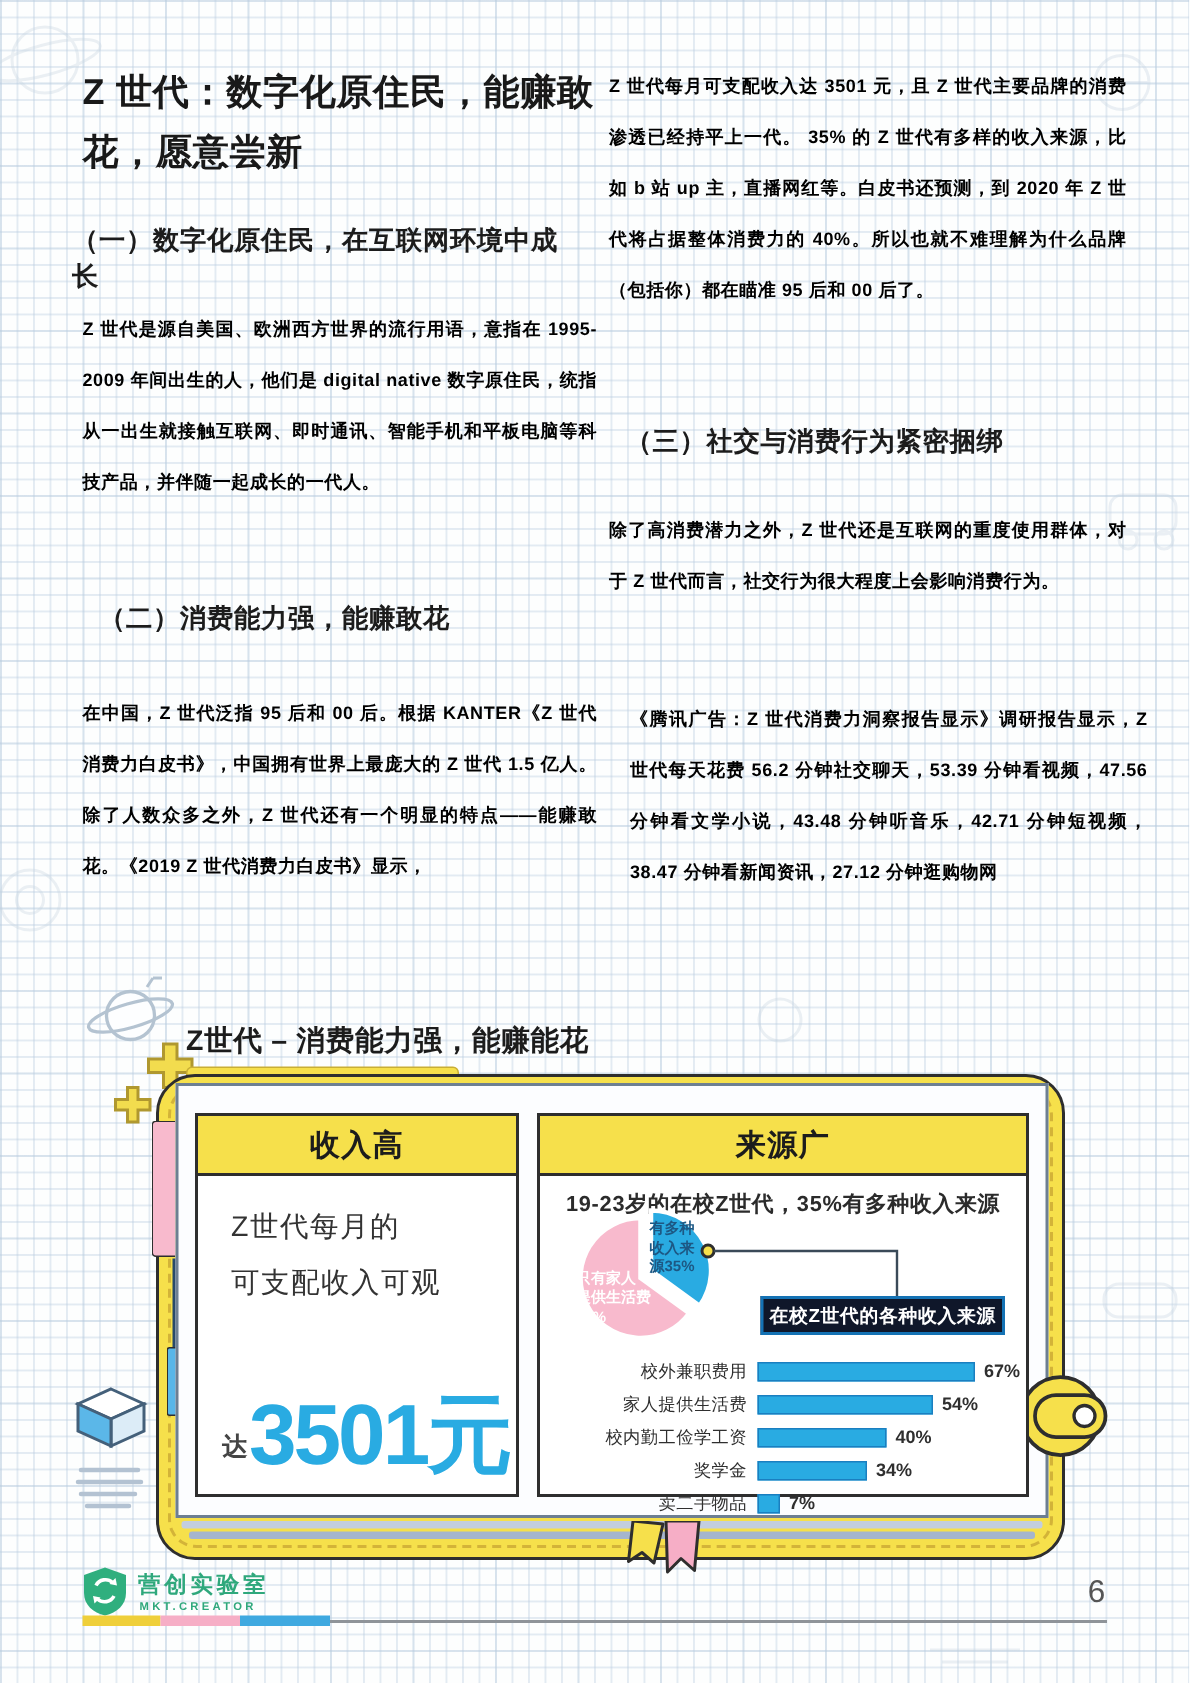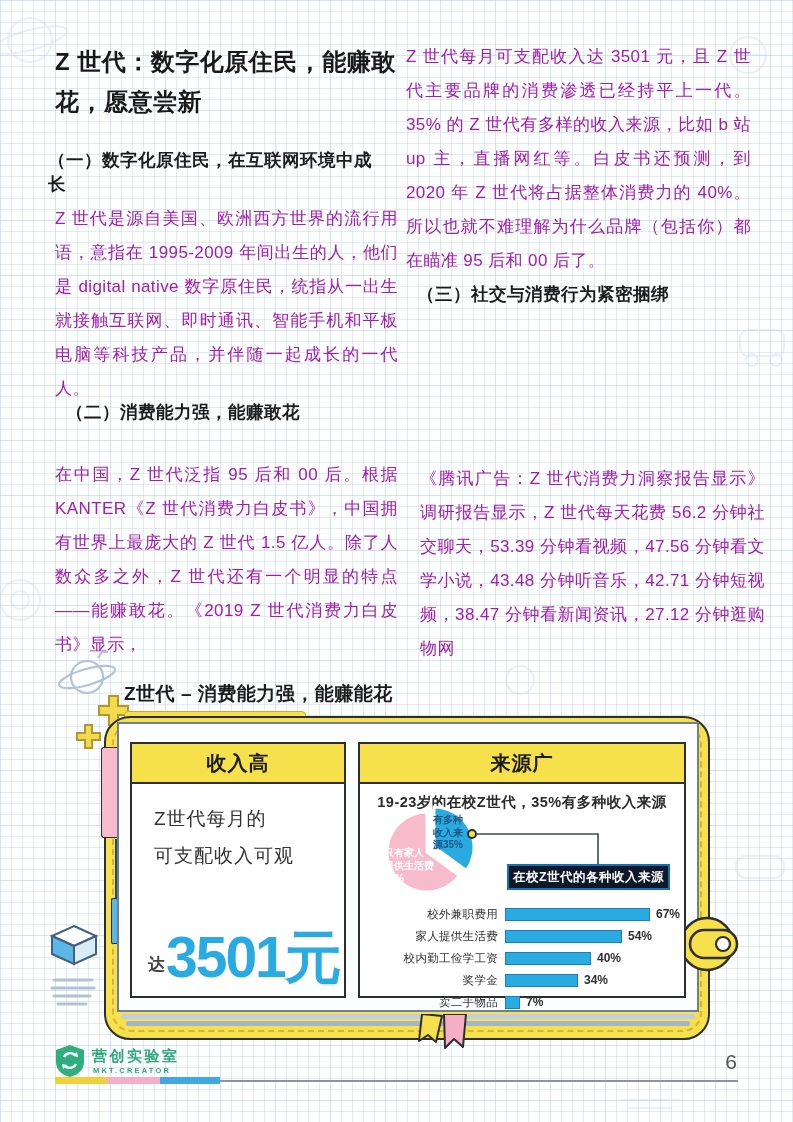--- a/index.html
+++ b/index.html
@@ -10,21 +10,21 @@
       linear-gradient(rgba(185,205,224,.38) 1px, transparent 1px),
       linear-gradient(90deg, rgba(185,205,224,.38) 1px, transparent 1px),
       linear-gradient(rgba(165,190,212,.22) 1px, transparent 1px),
       linear-gradient(90deg, rgba(165,190,212,.22) 1px, transparent 1px);
     background-size:11px 11px,11px 11px,55px 55px,55px 55px;
     pointer-events:none;}
   .abs{position:absolute;}
   
   .article-title{left:55px;top:42px;width:348px;font-size:24px;font-weight:900;color:#191919;line-height:40px;letter-spacing:.5px;}
   .sec-heading{font-size:17.5px;font-weight:900;color:#1c1c1c;letter-spacing:.5px;}
-  .para{font-size:17px;color:#a21caf;line-height:34px;text-align:justify;letter-spacing:.4px;}
+  .para{font-size:12px;color:#000000;line-height:34px;text-align:justify;letter-spacing:.4px;font-weight:bold;}
   .hL1{left:48px;top:148px;width:330px;}
   .pL1{left:55px;top:202px;width:343px;}
   .hL2{left:66px;top:400px;width:330px;}
   .pL2{left:55px;top:458px;width:343px;}
   .pR1{left:406px;top:40px;width:345px;}
   .hR3{left:417px;top:282px;width:334px;}
   .pR2{left:406px;top:336px;width:345px;}
   .pR3{left:420px;top:462px;width:345px;}
   
   .info-title{left:124px;top:681px;font-size:19px;font-weight:900;color:#1c1c1c;letter-spacing:.5px;}
@@ -94,20 +94,21 @@
   <div class="abs article-title">Z 世代：数字化原住民，能赚敢花，愿意尝新</div>
 
   <div class="abs sec-heading hL1">（一）数字化原住民，在互联网环境中成长</div>
   <div class="abs para pL1">Z 世代是源自美国、欧洲西方世界的流行用语，意指在 1995-2009 年间出生的人，他们是 digital native 数字原住民，统指从一出生就接触互联网、即时通讯、智能手机和平板电脑等科技产品，并伴随一起成长的一代人。</div>
 
   <div class="abs sec-heading hL2">（二）消费能力强，能赚敢花</div>
   <div class="abs para pL2">在中国，Z 世代泛指 95 后和 00 后。根据 KANTER《Z 世代消费力白皮书》，中国拥有世界上最庞大的 Z 世代 1.5 亿人。除了人数众多之外，Z 世代还有一个明显的特点——能赚敢花。《2019 Z 世代消费力白皮书》显示，</div>
 
   <div class="abs para pR1">Z 世代每月可支配收入达 3501 元，且 Z 世代主要品牌的消费渗透已经持平上一代。 35% 的 Z 世代有多样的收入来源，比如 b 站 up 主，直播网红等。白皮书还预测，到 2020 年 Z 世代将占据整体消费力的 40%。所以也就不难理解为什么品牌（包括你）都在瞄准 95 后和 00 后了。</div>
   <div class="abs sec-heading hR3">（三）社交与消费行为紧密捆绑</div>
+  <div class="abs para pR2">除了高消费潜力之外，Z 世代还是互联网的重度使用群体，对于 Z 世代而言，社交行为很大程度上会影响消费行为。</div>
   <div class="abs para pR3">《腾讯广告：Z 世代消费力洞察报告显示》调研报告显示，Z 世代每天花费 56.2 分钟社交聊天，53.39 分钟看视频，47.56 分钟看文学小说，43.48 分钟听音乐，42.71 分钟短视频，38.47 分钟看新闻资讯，27.12 分钟逛购物网</div>
 
   <svg class="abs doodle" width="64" height="54" style="left:54px;top:650px" viewBox="0 0 64 54" fill="none">
     <circle cx="33" cy="27" r="16" fill="#fdfeff" stroke="#b4c3d1" stroke-width="2.2"></circle>
     <ellipse cx="33" cy="27" rx="29" ry="8" transform="rotate(-16 33 27)" stroke="#b4c3d1" stroke-width="2.2"></ellipse>
     <path d="M44,8 l4,-6 M48,2 h6" stroke="#b4c3d1" stroke-width="2"></path>
   </svg>
 
   <svg class="abs doodle" width="56" height="58" style="left:76px;top:692px" viewBox="0 0 56 58" fill="#F2DC4E" stroke="#b0982f" stroke-width="2">
     <path d="M33,4 h9 v10 h10 v9 h-10 v10 h-9 v-10 h-10 v-9 h10 z"></path>

